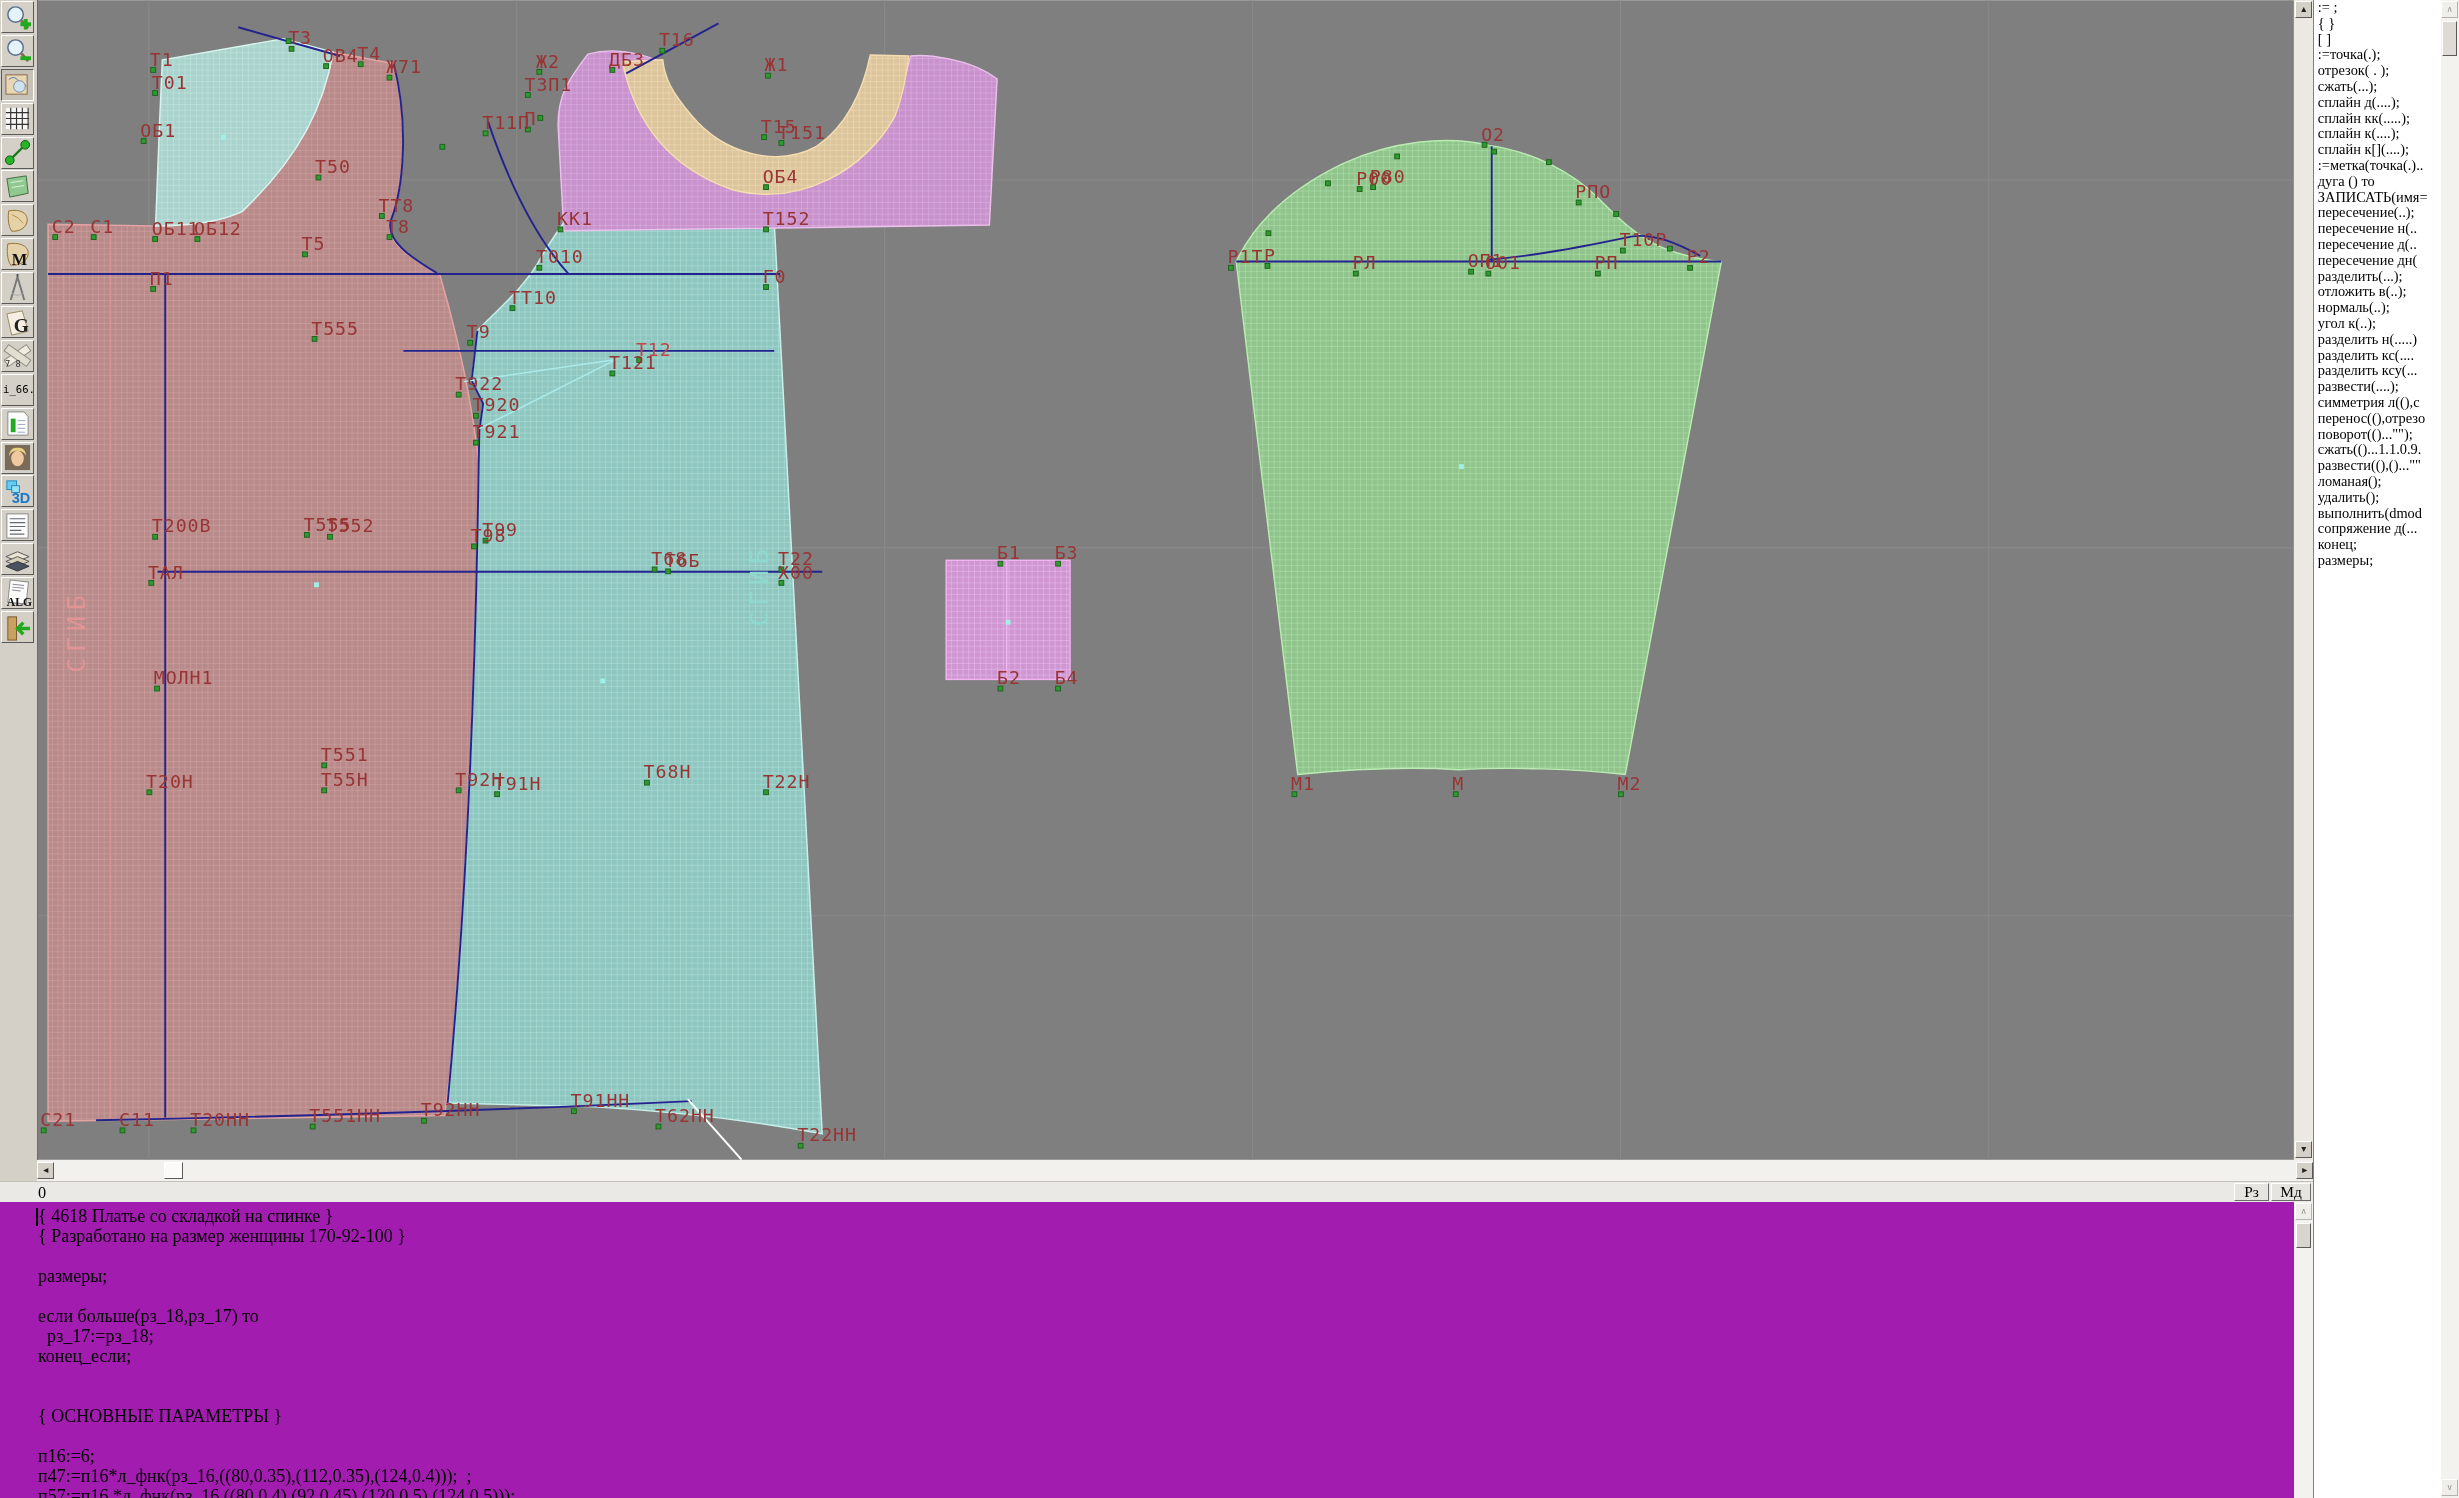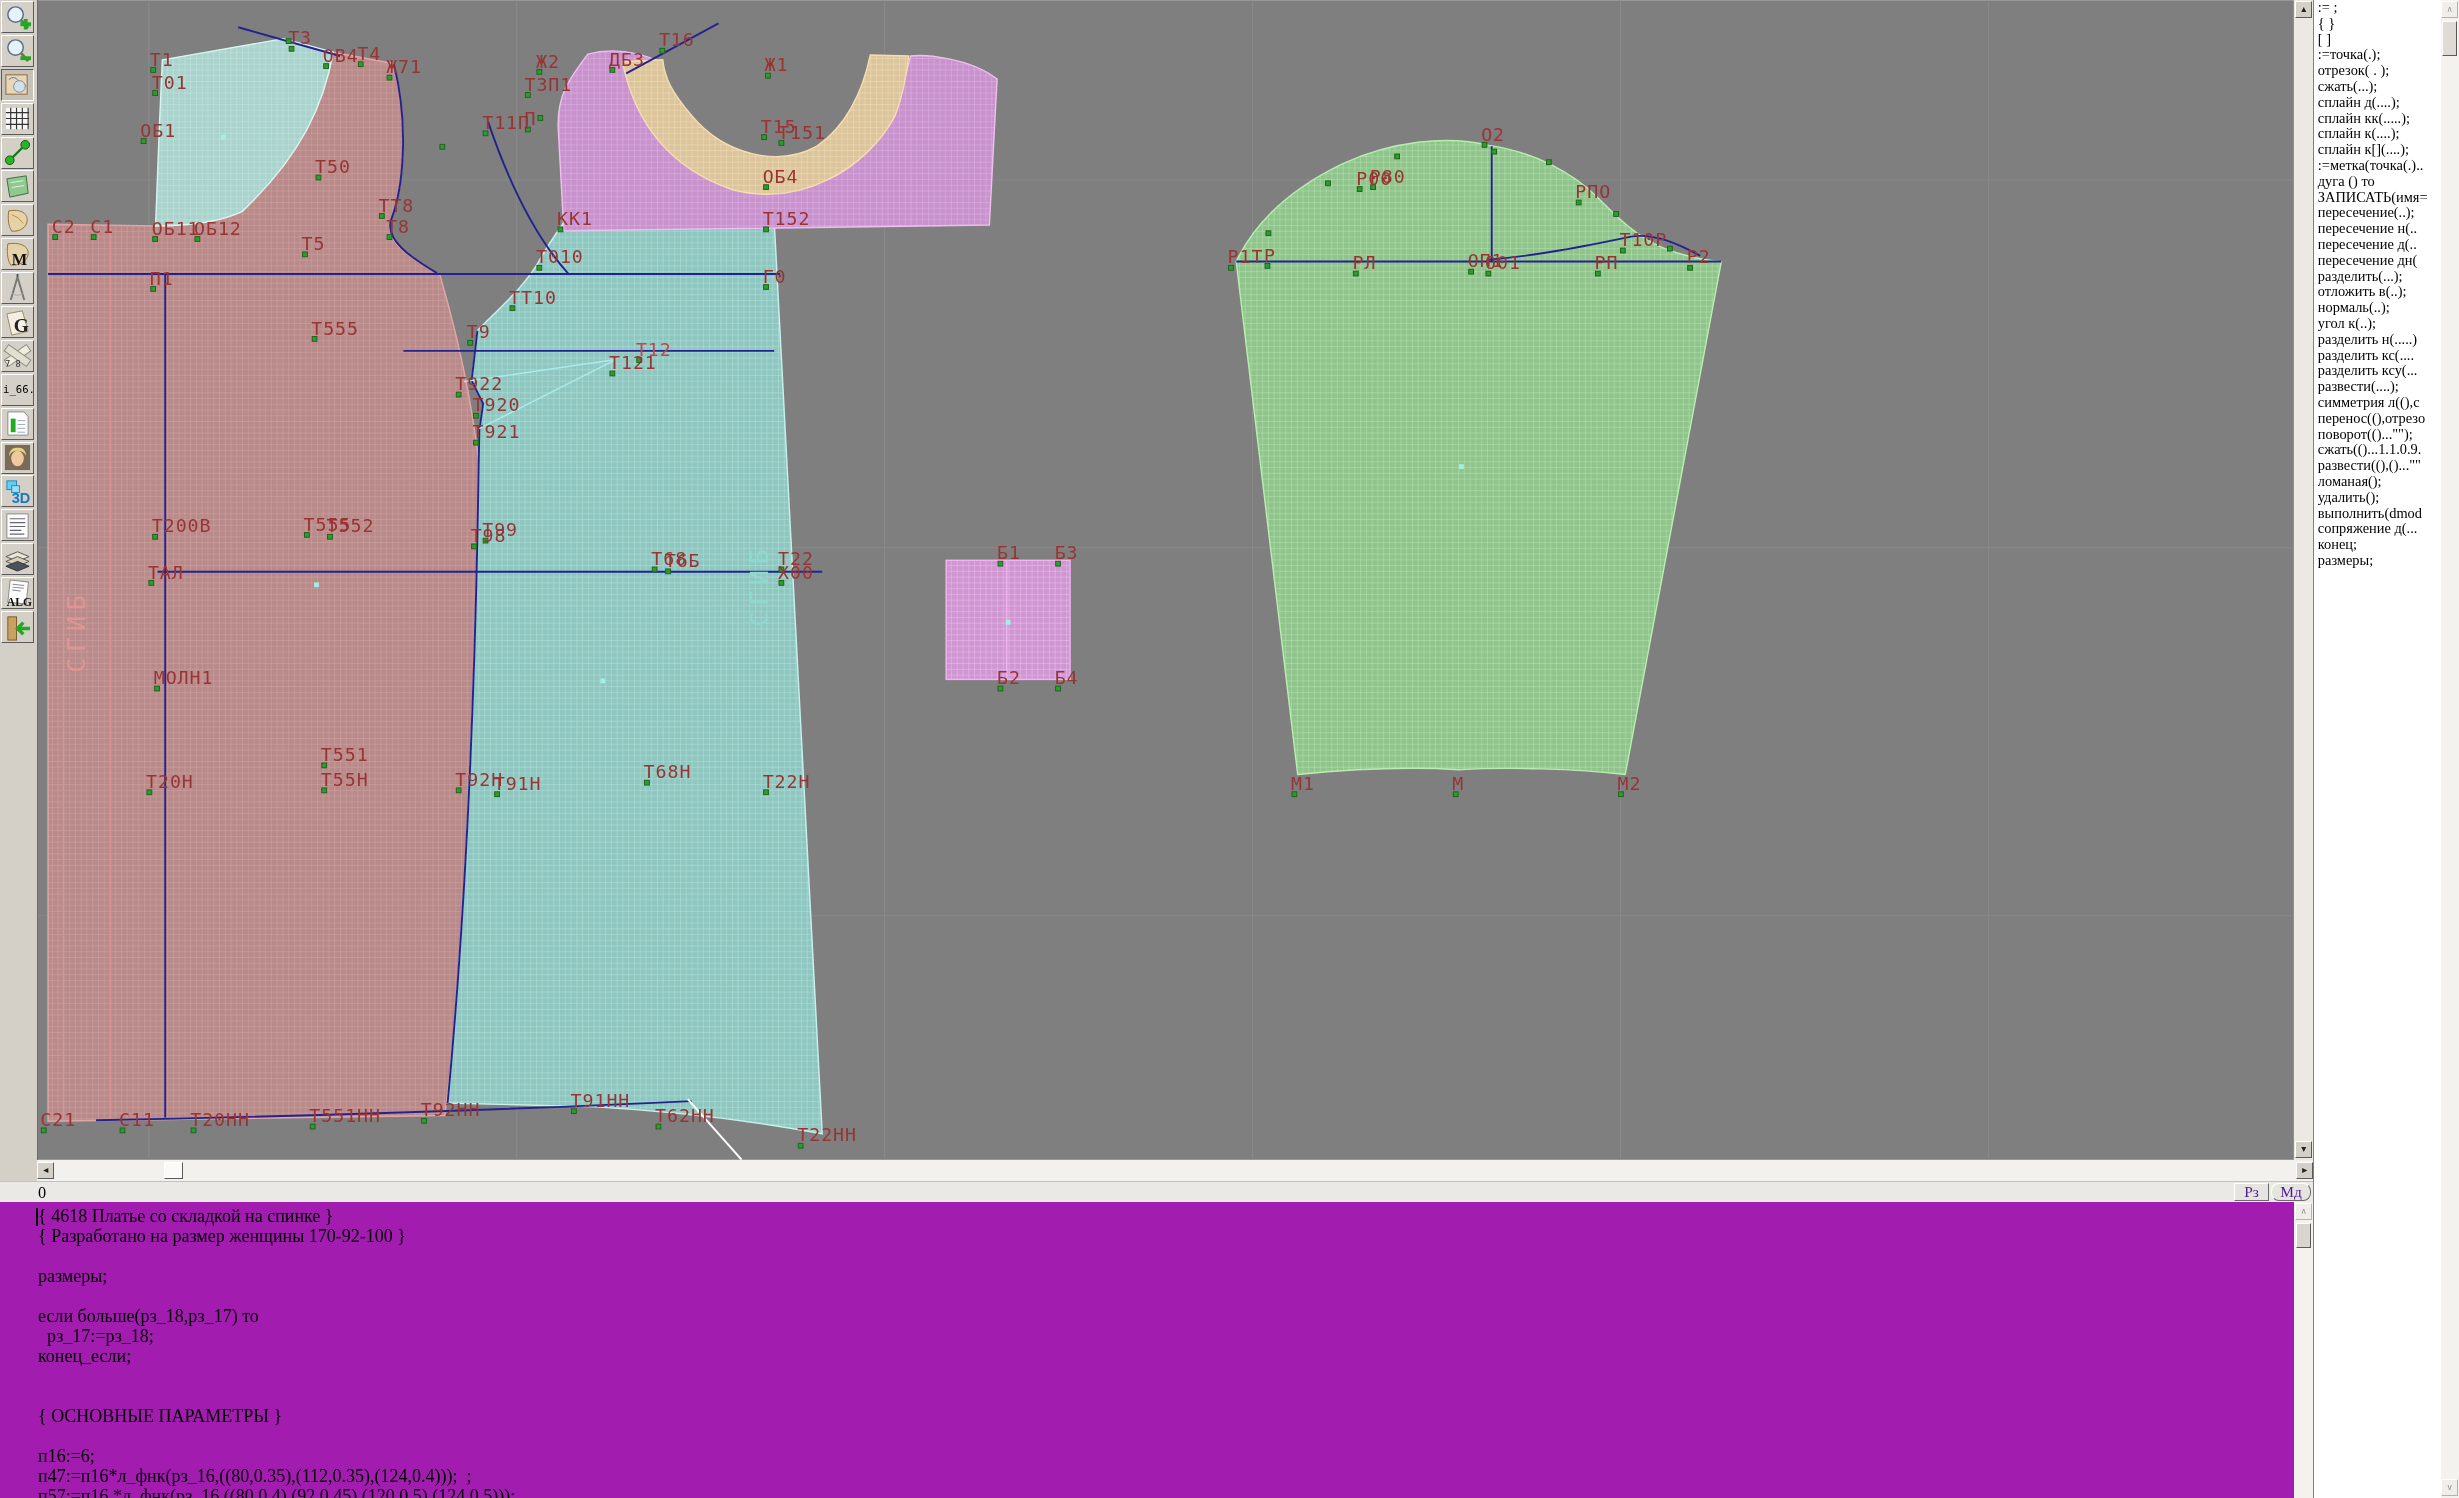--- a/index.html
+++ b/index.html
@@ -21,21 +21,21 @@
   .sb-lite{background:#f4f2ee;}
   .sb-lite .sb-btn{background:#f0eeea;color:#9a9890;border-color:#ffffff #b5b2aa #b5b2aa #ffffff;}
 
   
   #sidebar{position:absolute;left:2313px;top:0;width:128px;height:1499px;background:#ffffff;border-left:1px solid #808080;z-index:6;overflow:hidden;}
   .cmd{font-family:"Liberation Serif",serif;font-size:14.4px;line-height:15.8px;color:#000;padding-left:3.8px;white-space:nowrap;cursor:default;}
 
   
   #statusrow{position:absolute;left:0;top:1181px;width:2313px;height:21px;background:#ebe9e5;border-top:1px solid #c4c1ba;z-index:6;font-family:"Liberation Serif",serif;}
   #pos0{position:absolute;left:38px;top:1px;font-size:16.3px;color:#000;}
-  .mini-btn{position:absolute;top:1px;height:18px;background:#e6e4df;border:1px solid;border-color:#ffffff #6a6a6a #6a6a6a #ffffff;box-sizing:border-box;font-family:"Liberation Serif",serif;font-size:15.4px;line-height:16.3px;text-align:center;color:#4c1d95;}
+  .mini-btn{position:absolute;top:1px;height:18px;background:#e6e4df;border:1px solid;border-color:#ffffff #6a6a6a #6a6a6a #ffffff;box-sizing:border-box;font-family:"Liberation Serif",serif;font-size:15.4px;line-height:16.3px;text-align:center;color:#000000;}
 
   #editor{position:absolute;left:0;top:1202px;width:2294px;height:297px;background:#a21caf;z-index:6;overflow:hidden;}
   #editor pre{margin:0;padding:3.8px 0 0 38px;font-family:"Liberation Serif",serif;font-size:18px;line-height:20px;color:#000;}
   #caret{position:absolute;left:36px;top:5.8px;width:1.5px;height:18px;background:#000;}
 </style>
 </head>
 <body>
 
 <div id="root">
 
@@ -494,21 +494,21 @@
     </div>
   <div class="sb sb-lite" style="left:2441px;top:0;width:18px;height:1499px;">
     <div class="sb-btn" style="left:0;top:1px;">∧</div>
     <div class="sb-thumb" style="left:1px;top:21px;width:15.4px;height:35px;background:#dedbd4;"></div>
     <div class="sb-btn" style="left:0;top:1479px;">∨</div>
   </div>
 
   <div id="statusrow">
     <span id="pos0">0</span>
     <div class="mini-btn" style="left:2234px;width:35px;">Рз</div>
-    <div class="mini-btn" style="left:2271px;width:40px;border-radius:8px;">Мд</div>
+    <div class="mini-btn" style="left:2271px;width:40px;">Мд</div>
   </div>
 
   <div id="editor">
     <pre id="editor-pre">{ 4618 Платье со складкой на спинке }
 { Разработано на размер женщины 170-92-100 }
 
 размеры;
 
 если больше(рз_18,рз_17) то
   рз_17:=рз_18;

